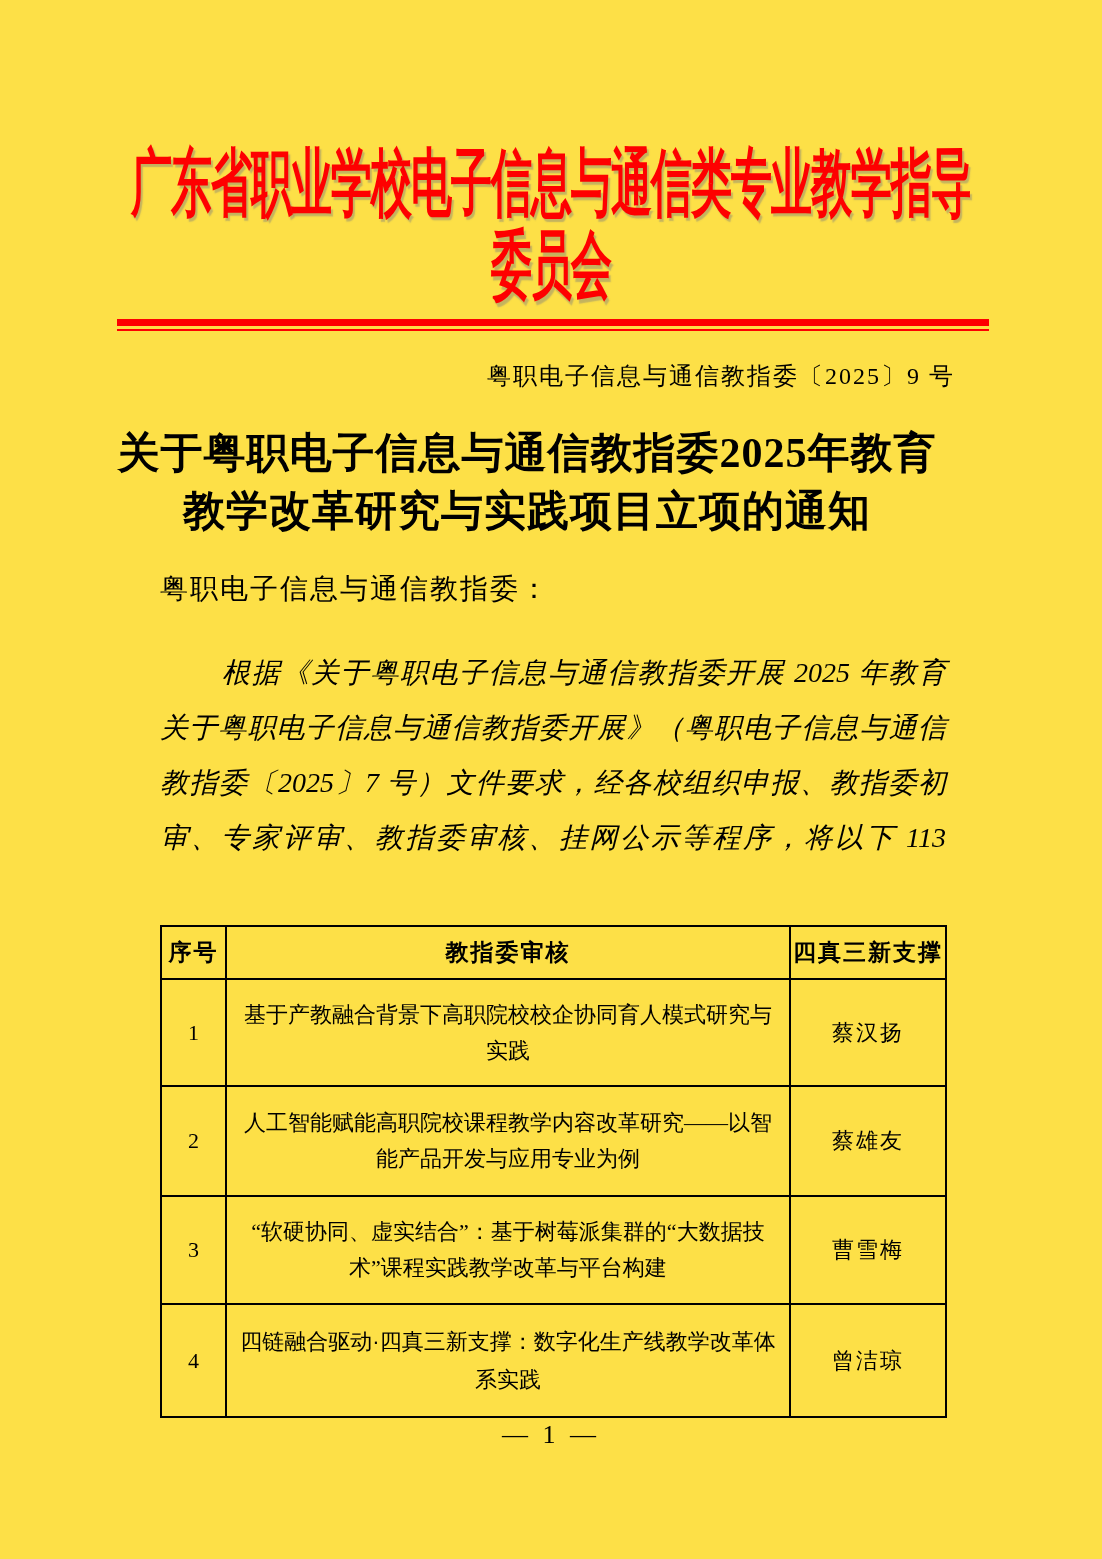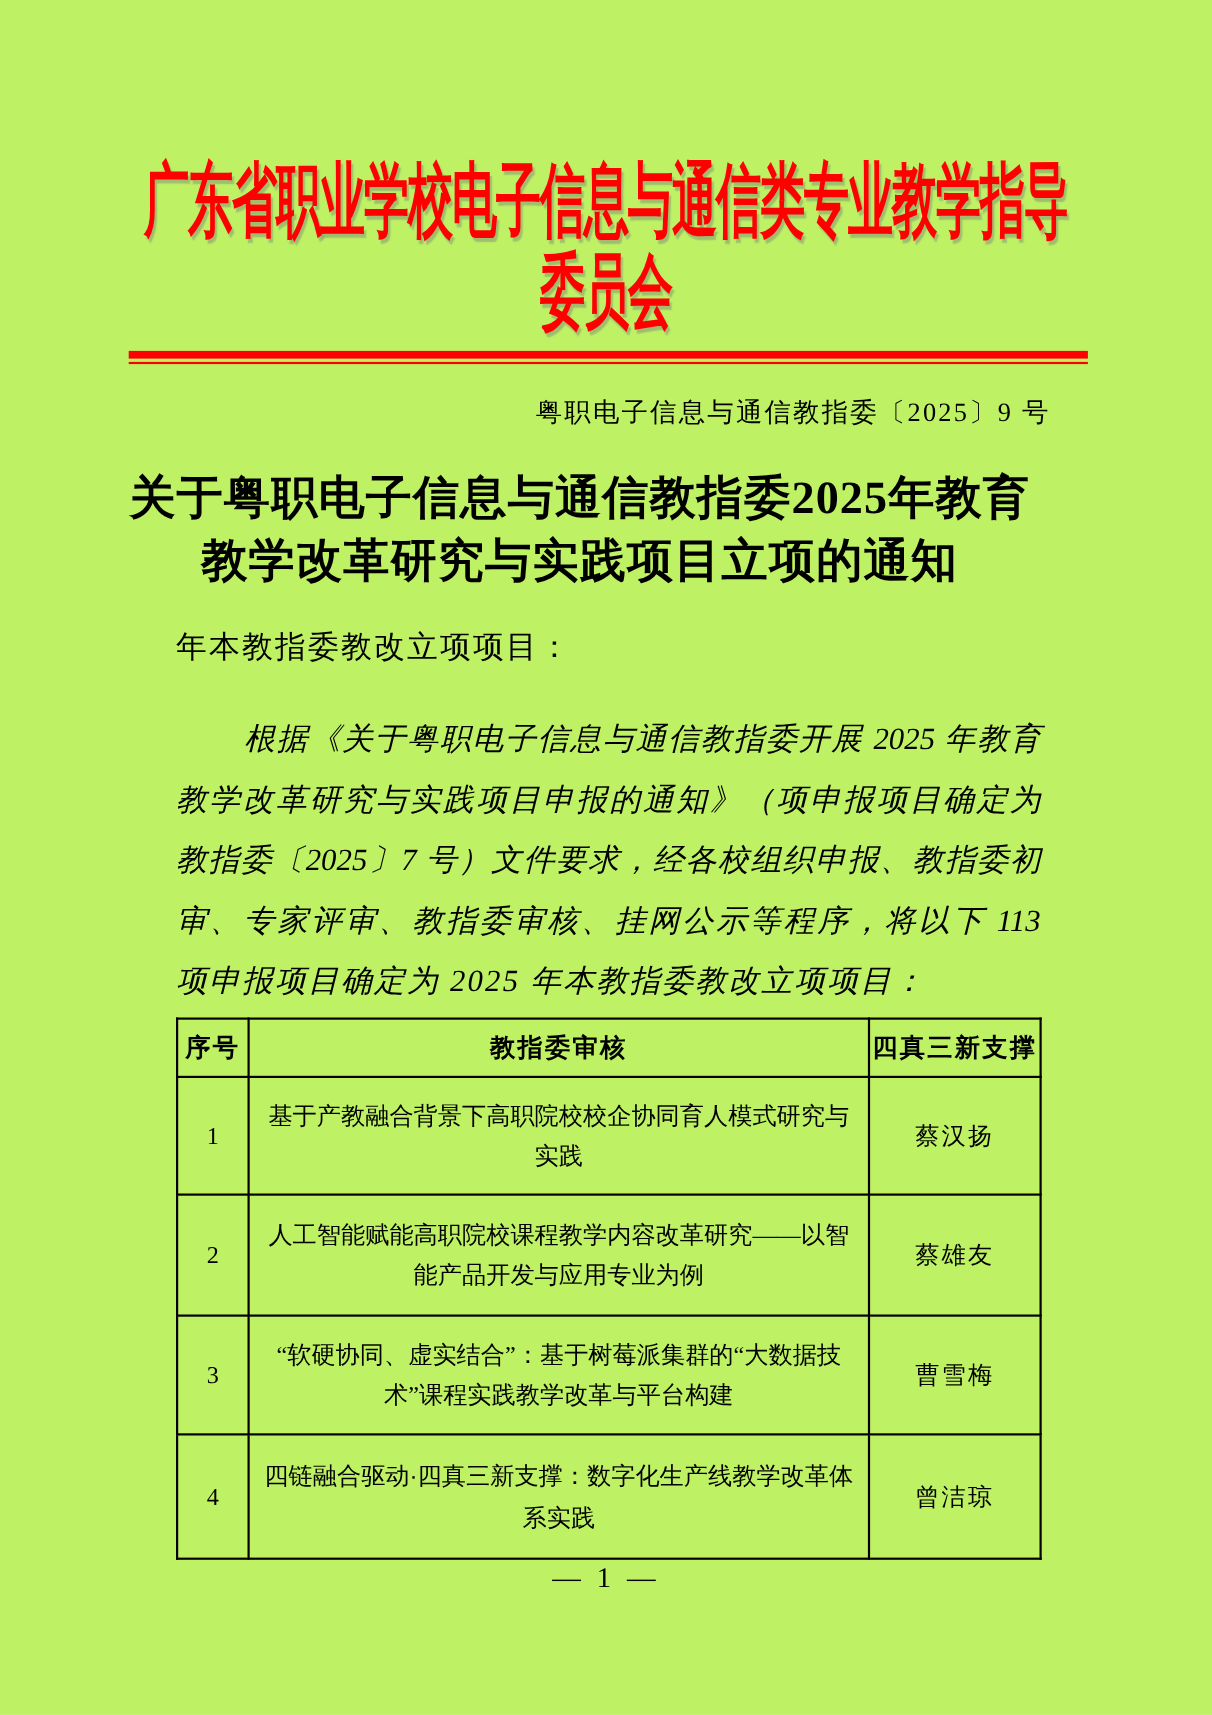--- a/index.html
+++ b/index.html
@@ -1,21 +1,21 @@
 <!DOCTYPE html>
 <html style="--accent: #fe0000;"><head>
 <meta charset="utf-8">
 <style>
   html, body { margin: 0; padding: 0; background: #ffffff; }
   .page {
     position: relative;
     width: 1102px;
     height: 1559px;
     margin: 0 auto;
-    background: #bef264;
+    background: #fde047;
     color: #000000;
     font-family: "Liberation Serif", "DejaVu Serif", serif;
     overflow: hidden;
   }
 
   
   .org-title {
     position: absolute;
     top: 141px;
     left: 0;
@@ -153,28 +153,27 @@
 
   <div class="red-rule"></div>
 
   <div class="doc-number">粤职电子信息与通信教指委〔2025〕9 号</div>
 
   <div class="doc-title">
     <div>关于粤职电子信息与通信教指委2025年教育</div>
     <div>教学改革研究与实践项目立项的通知</div>
   </div>
 
-  <div class="salutation">年本教指委教改立项项目：</div>
+  <div class="salutation">粤职电子信息与通信教指委：</div>
 
   <div class="body-text">
     <div class="body-line first">根据《关于粤职电子信息与通信教指委开展 2025 年教育</div>
-    <div class="body-line">教学改革研究与实践项目申报的通知》（项申报项目确定为</div>
+    <div class="body-line">关于粤职电子信息与通信教指委开展》（粤职电子信息与通信</div>
     <div class="body-line">教指委〔2025〕7 号）文件要求，经各校组织申报、教指委初</div>
     <div class="body-line">审、专家评审、教指委审核、挂网公示等程序，将以下 113</div>
-    <div class="body-line last">项申报项目确定为 2025 年本教指委教改立项项目：</div>
   </div>
 
   <table class="projects">
     <colgroup>
       <col style="width:65px">
       <col style="width:564px">
       <col style="width:156px">
     </colgroup>
     <thead>
       <tr>

